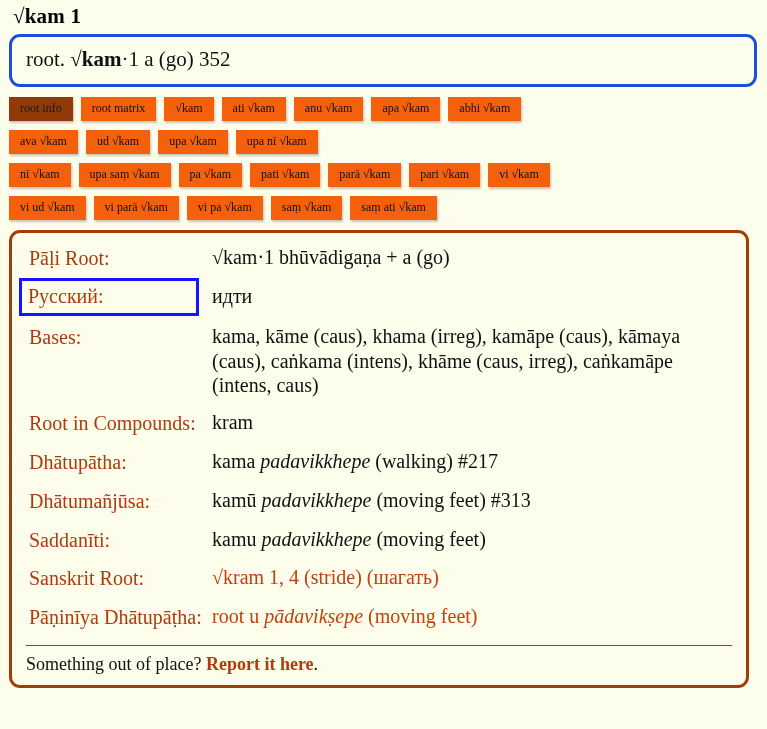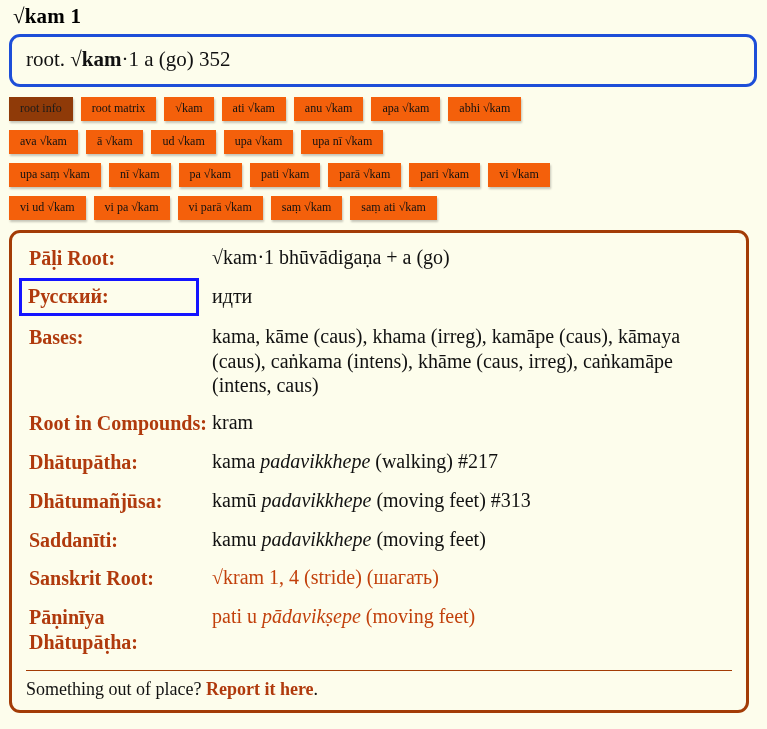--- a/index.html
+++ b/index.html
@@ -90,21 +90,21 @@
   }
   table.detail-table td {
     vertical-align: top;
     padding: 0 0 12px 0;
     font-size: 20px;
     line-height: 1.24;
   }
   td.lbl {
     width: 186px;
     color: #b03a0d;
-    font-weight: bold;
+    font-weight: normal;
     padding-right: 8px;
     box-sizing: border-box;
   }
   td.lbl .lbl-inner {
     display: inline-block;
     padding: 1px 3px;
   }
   tr.focused td.lbl .lbl-inner {
     outline: 3px solid #1414ff;
     display: block;
@@ -150,38 +150,37 @@
         <button class="tag active">root info</button>
         <button class="tag">root matrix</button>
         <button class="tag">√kam</button>
         <button class="tag">ati √kam</button>
         <button class="tag">anu √kam</button>
         <button class="tag">apa √kam</button>
         <button class="tag">abhi √kam</button>
       </div>
       <div class="tag-row">
         <button class="tag">ava √kam</button>
-        <button class="tag">ā √kam</button>
         <button class="tag">ud √kam</button>
         <button class="tag">upa √kam</button>
         <button class="tag">upa nī √kam</button>
       </div>
       <div class="tag-row">
+        <button class="tag">nī √kam</button>
         <button class="tag">upa saṃ √kam</button>
-        <button class="tag">nī √kam</button>
         <button class="tag">pa √kam</button>
         <button class="tag">pati √kam</button>
         <button class="tag">parā √kam</button>
         <button class="tag">pari √kam</button>
         <button class="tag">vi √kam</button>
       </div>
       <div class="tag-row">
         <button class="tag">vi ud √kam</button>
+        <button class="tag">vi parā √kam</button>
         <button class="tag">vi pa √kam</button>
-        <button class="tag">vi parā √kam</button>
         <button class="tag">saṃ √kam</button>
         <button class="tag">saṃ ati √kam</button>
       </div>
     </div>
 
   <div class="detail-box">
     <table class="detail-table">
       <tbody>
           <tr>
             <td class="lbl"><span class="lbl-inner">Pāḷi Root:</span></td>
@@ -212,21 +211,21 @@
           <tr>
             <td class="lbl"><span class="lbl-inner">Saddanīti:</span></td>
             <td class="val"><span>kamu </span><i>padavikkhepe</i><span> (moving feet)</span></td>
           </tr>
           <tr>
             <td class="lbl"><span class="lbl-inner">Sanskrit Root:</span></td>
             <td class="val muted"><span>√kram 1, 4 (stride) (шагать)</span></td>
           </tr>
           <tr>
             <td class="lbl"><span class="lbl-inner">Pāṇinīya Dhātupāṭha:</span></td>
-            <td class="val muted"><span>pati u </span><i>pādavikṣepe</i><span> (moving feet)</span></td>
+            <td class="val muted"><span>root u </span><i>pādavikṣepe</i><span> (moving feet)</span></td>
           </tr>
         </tbody>
     </table>
     <div class="footer">
       <span>Something out of place? </span><a href="#">Report it here</a><span>.</span>
     </div>
   </div>
 
 </div>
 

